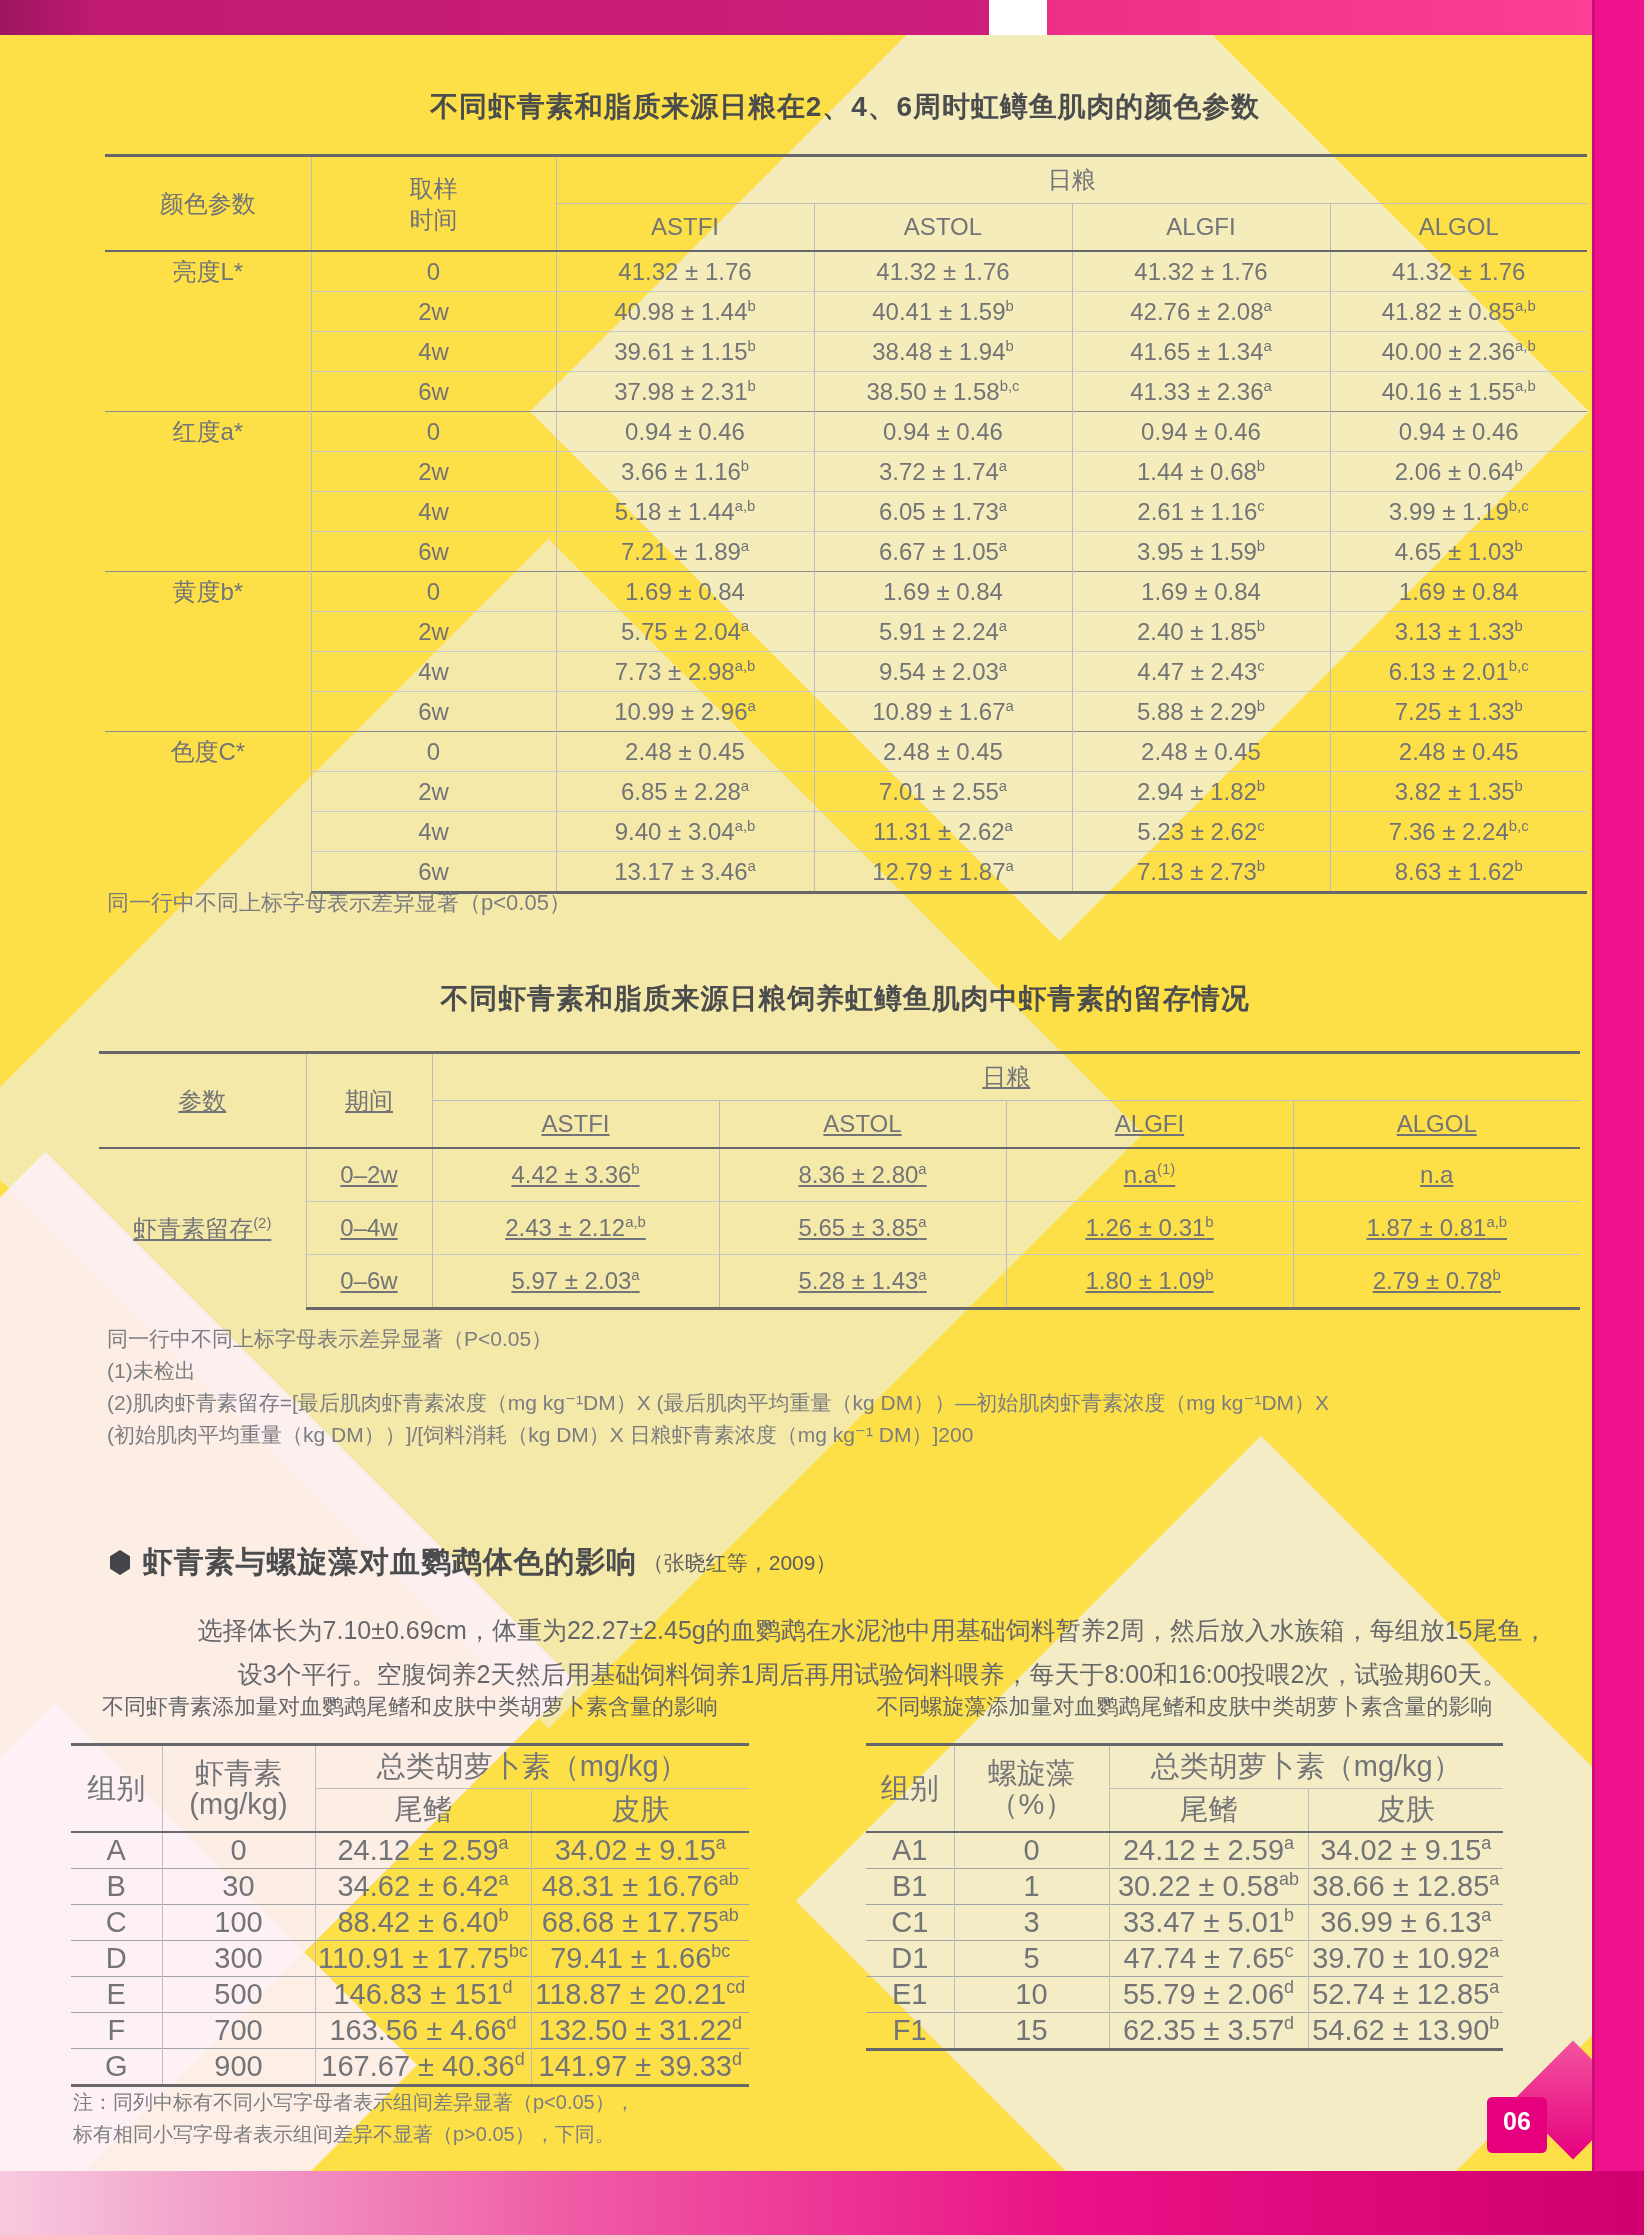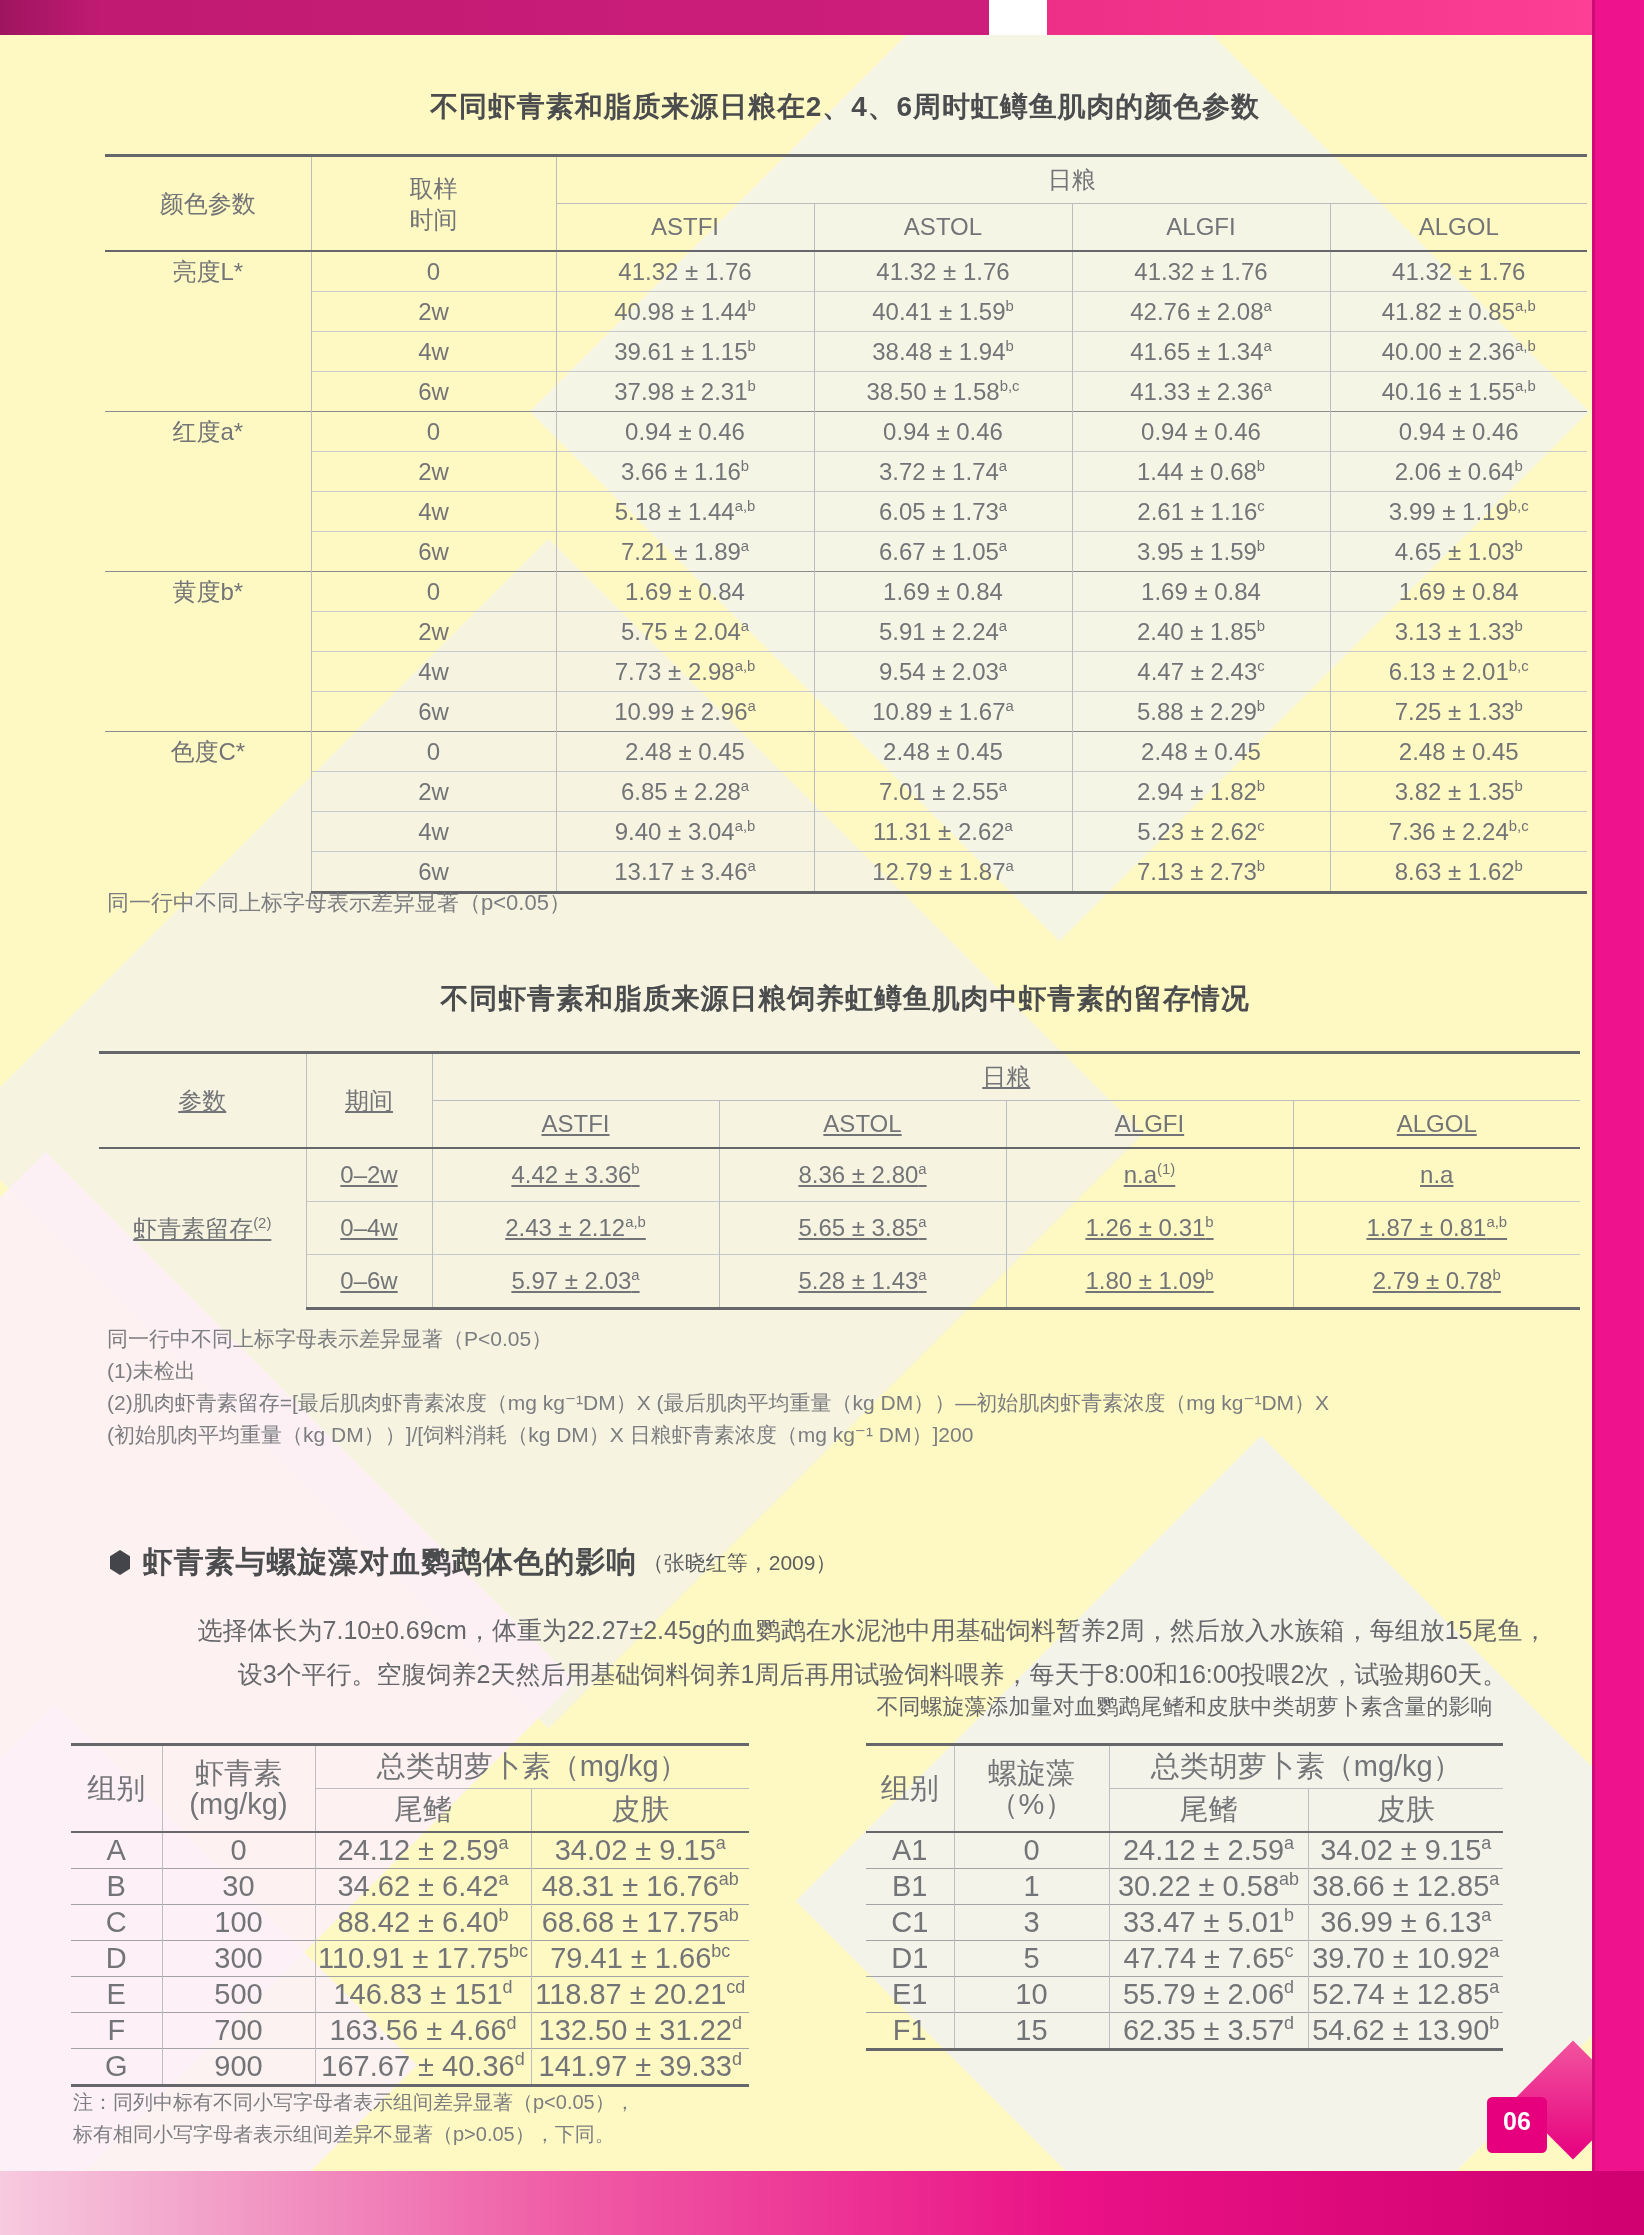--- a/index.html
+++ b/index.html
@@ -1,16 +1,16 @@
 <!DOCTYPE html>
 <html style="font-size:14.6px"><head>
 <meta charset="utf-8">
 <style>
   html,body{margin:0;padding:0;background:#e9e9e9;}
-  .page{position:relative;width:1645px;height:2236px;background:#fef9c3;overflow:hidden;
+  .page{position:relative;width:1645px;height:2236px;background:#fde047;overflow:hidden;
         font-family:"Liberation Sans","DejaVu Sans",sans-serif;}
   
   .shape{position:absolute;z-index:0;}
   .s1{left:685px;top:37px;width:749px;height:749px;transform:rotate(45deg);background:#eff2f9;opacity:.65;}
   .s2{left:128px;top:713px;width:841px;height:841px;transform:rotate(45deg);background:#eef1f9;opacity:.55;}
   .s3{left:-329px;top:1307px;width:749px;height:749px;transform:rotate(45deg);background:#fdeff6;opacity:.9;}
   .s4{left:932px;top:1572px;width:658px;height:658px;transform:rotate(45deg);background:#eef1f9;opacity:.7;}
   .s5{left:-201px;top:1809px;width:512px;height:512px;transform:rotate(45deg);background:#fdf1f7;opacity:.9;}
   .corner-diamond{position:absolute;left:1531px;top:2058px;width:84px;height:84px;transform:rotate(45deg);
         background:linear-gradient(135deg,#f2549f,#e6007e);z-index:1;}
@@ -278,20 +278,21 @@
       <div>(初始肌肉平均重量（kg DM））]/[饲料消耗（kg DM）X 日粮虾青素浓度（mg kg⁻¹ DM）]200</div>
     </div>
 
     <div class="section-head">
       <span class="bullet"></span>
       <span class="sec-title">虾青素与螺旋藻对血鹦鹉体色的影响</span>
       <span class="sec-src">（张晓红等，2009）</span>
     </div>
     <p class="para"><span>选择体长为7.10±0.69cm，体重为22.27±2.45g的血鹦鹉在水泥池中用基础饲料暂养2周，然后放入水族箱，每组放15尾鱼，</span><br><span>设3个平行。空腹饲养2天然后用基础饲料饲养1周后再用试验饲料喂养，每天于8:00和16:00投喂2次，试验期60天。</span></p>
 
+    <p class="small-title" style="left:71px;top:1692px;width:678px;">不同虾青素添加量对血鹦鹉尾鳍和皮肤中类胡萝卜素含量的影响</p>
     <table class="tbl t3">
       <colgroup>
           <col style="width:91px">
           <col style="width:153px">
           <col style="width:216px">
           <col style="width:218px">
         </colgroup>
       <thead>
         <tr>
           <th rowspan="2" class="no-bl">组别</th>

